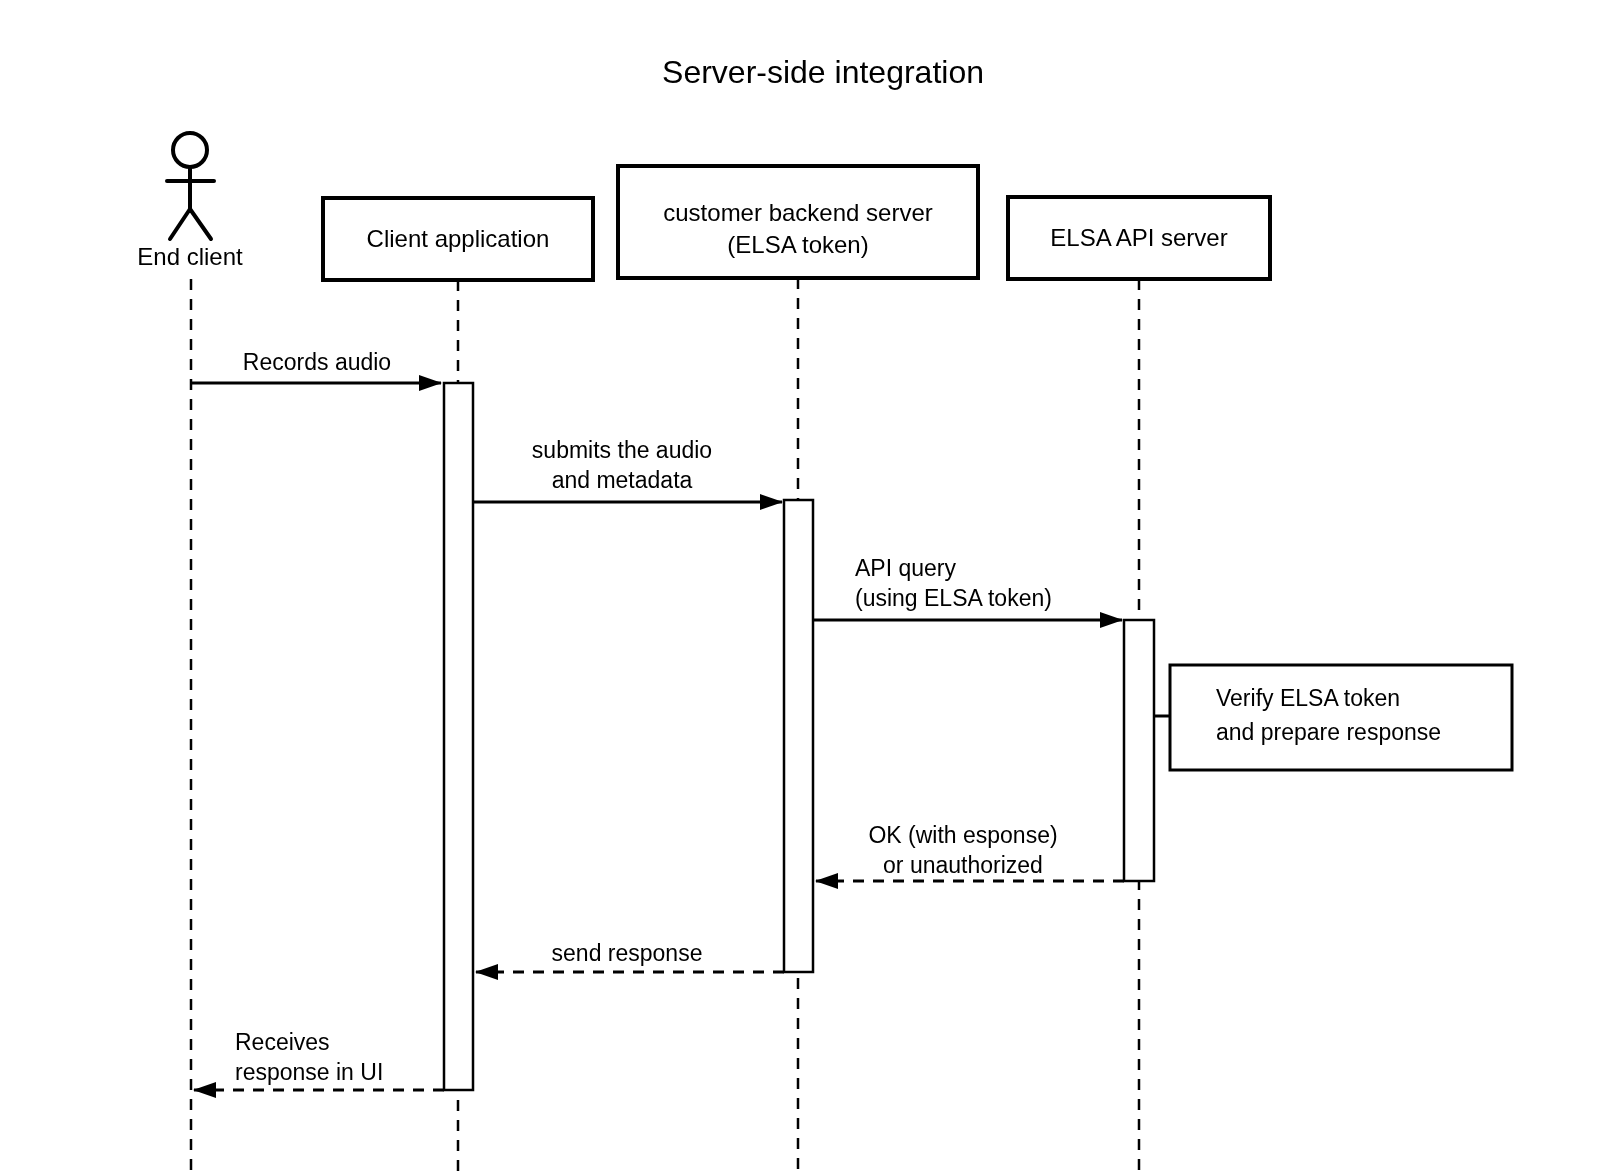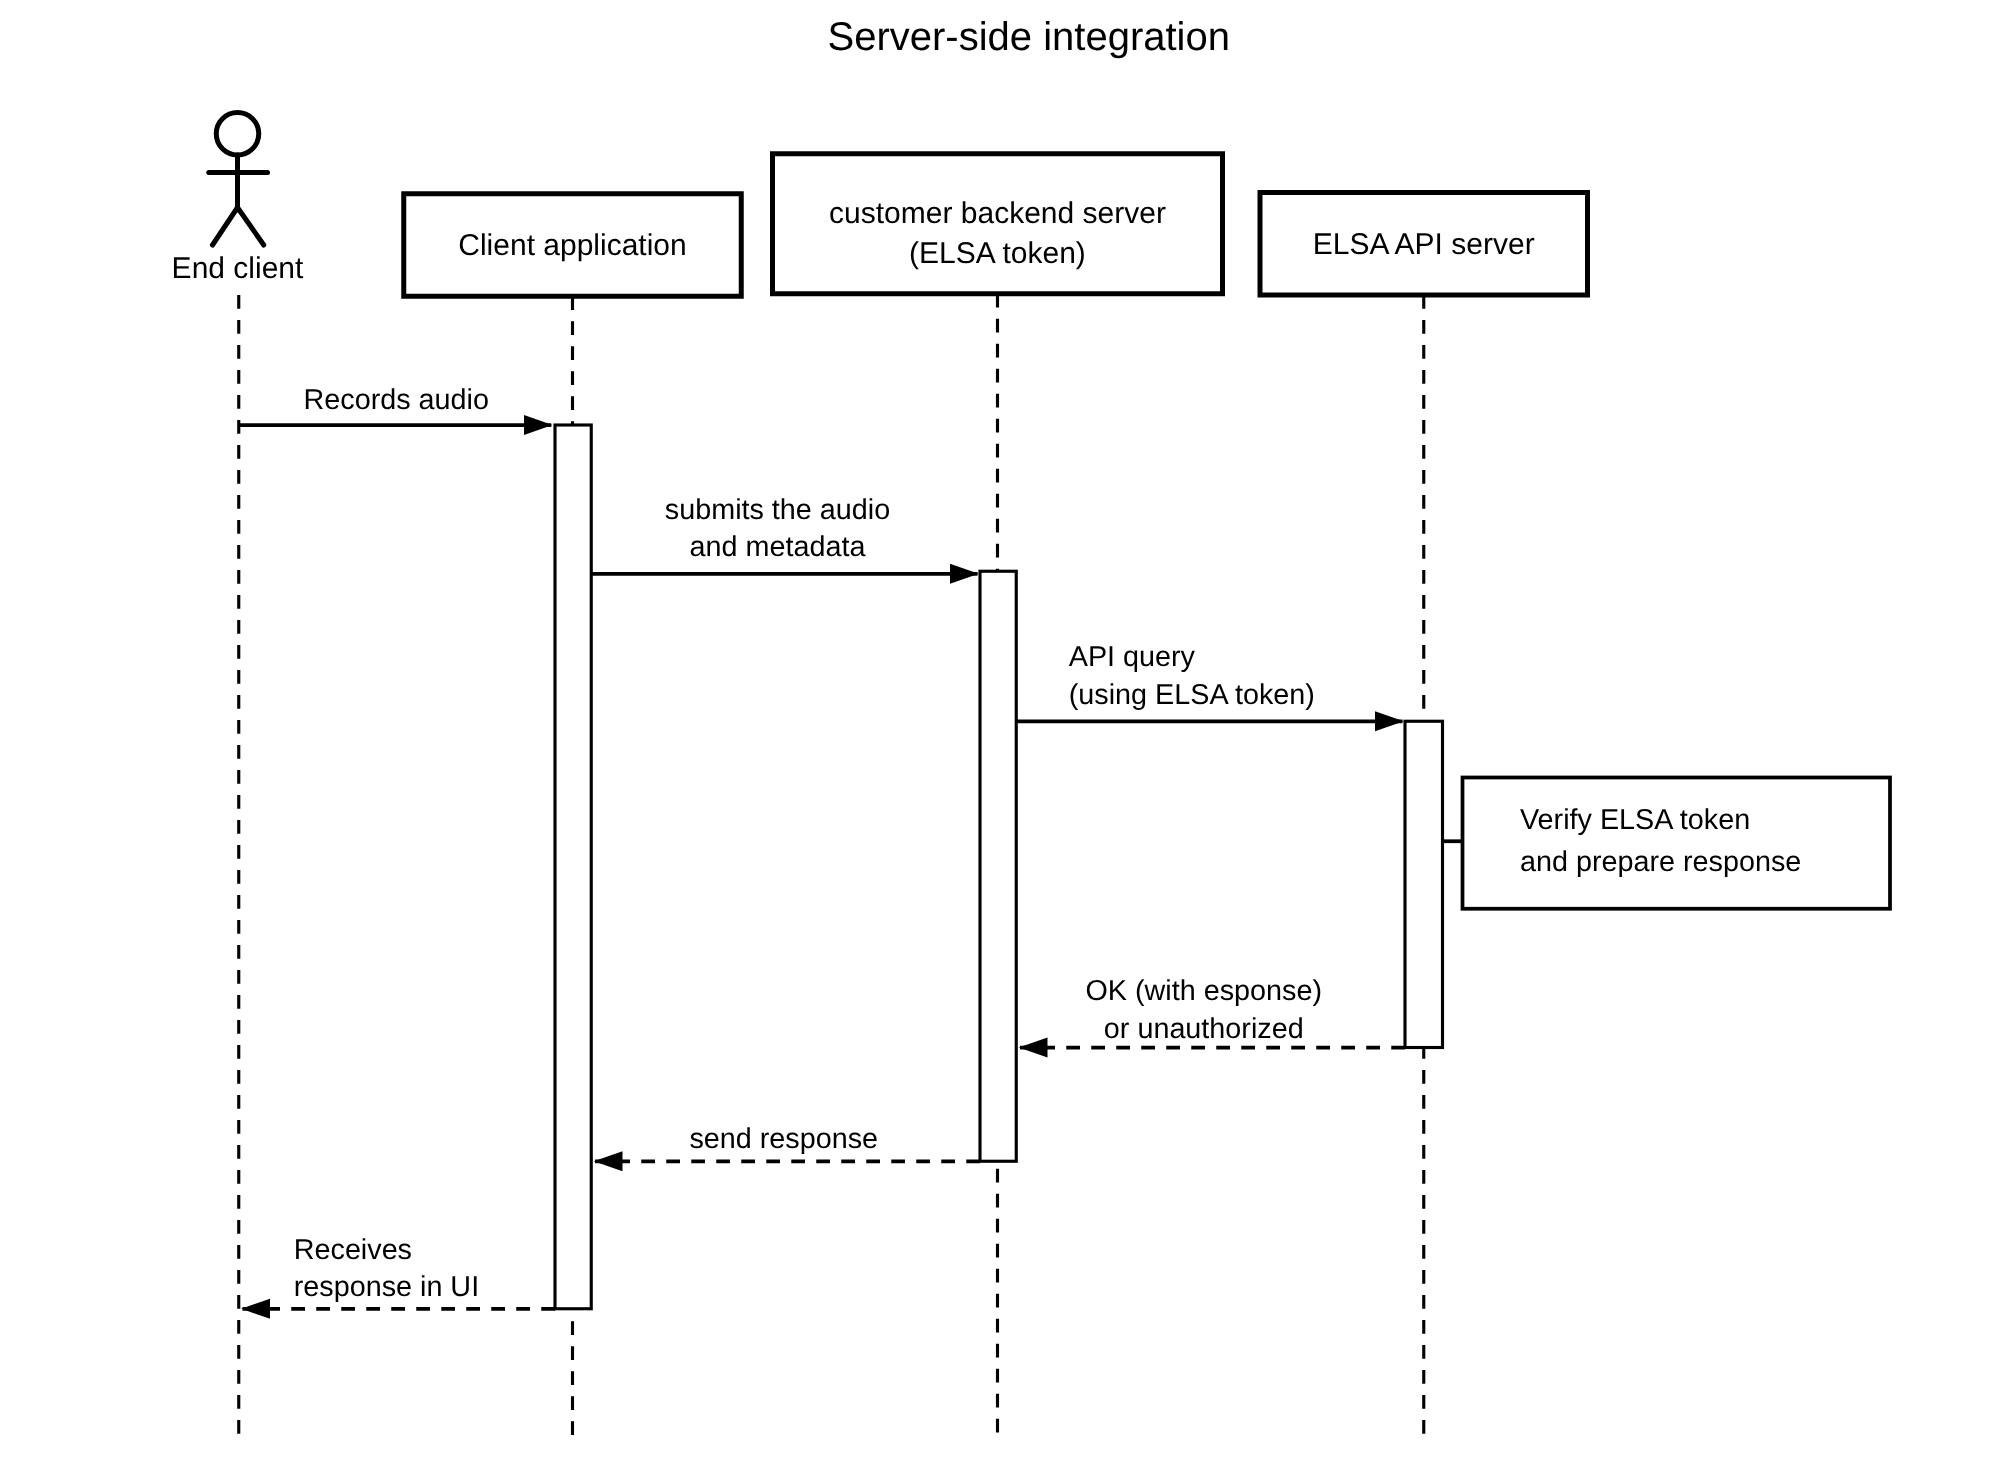--- a/index.html
+++ b/index.html
@@ -4,21 +4,21 @@
 <style>
   html, body {
     margin: 0;
     padding: 0;
     background: #ffffff;
     width: 1598px;
     height: 1174px;
     overflow: hidden;
     font-family: "Liberation Sans", sans-serif;
   }
-  .diagram-wrap { width: 1598px; height: 1050px; position: relative; }
+  .diagram-wrap { width: 1598px; height: 1050px; position: relative; margin-top: 43px; }
   svg { display: block; }
   svg text {
     font-family: "Liberation Sans", "DejaVu Sans", sans-serif;
     fill: #000000;
   }
   .title-text   { font-size: 32px; }
   .label-text   { font-size: 24px; }
   .msg-text     { font-size: 23px; }
   .shape        { fill: #ffffff; stroke: #000000; }
   .box          { stroke-width: 4px; }

